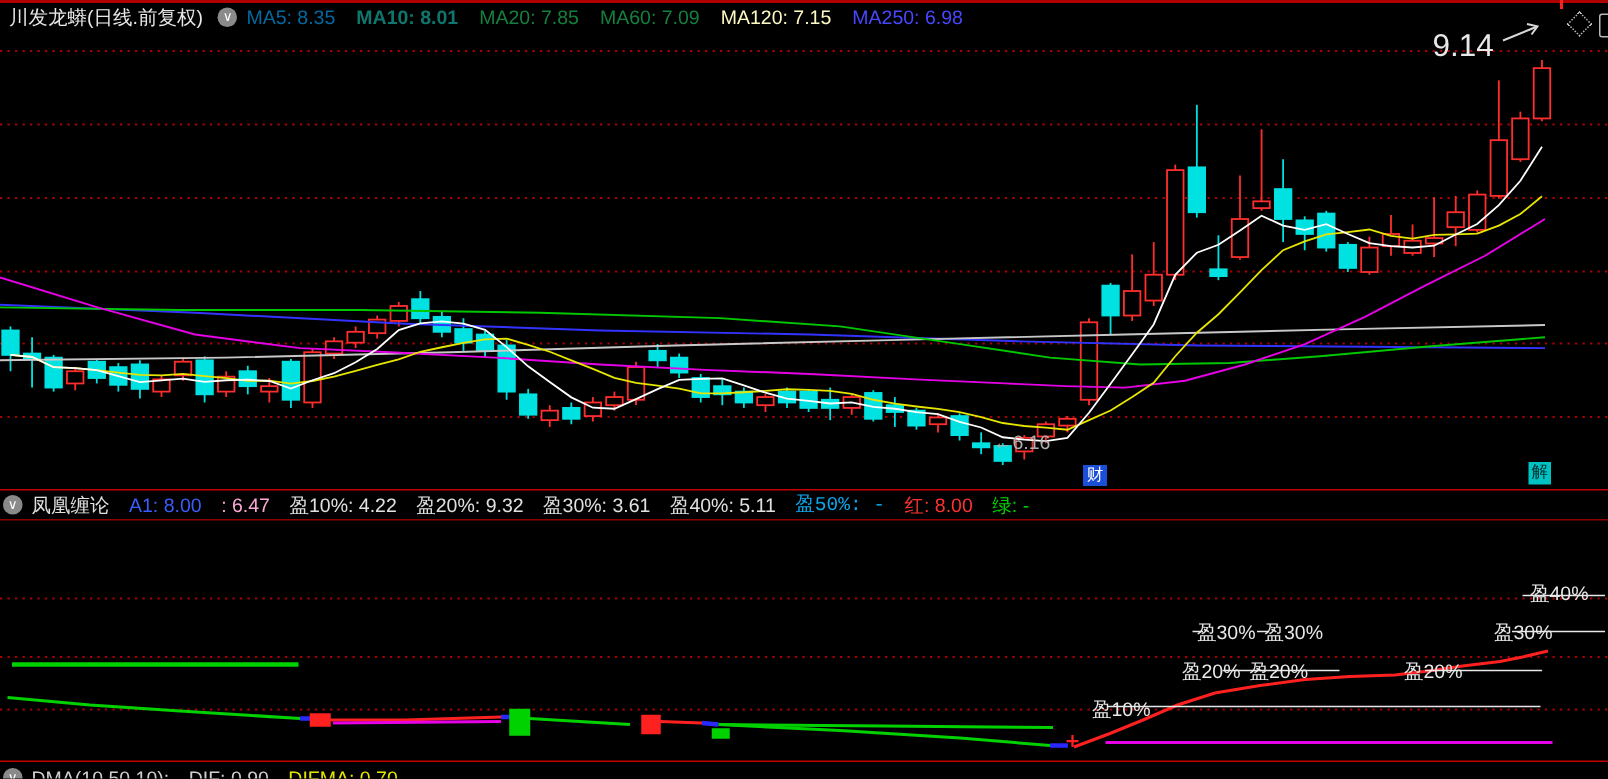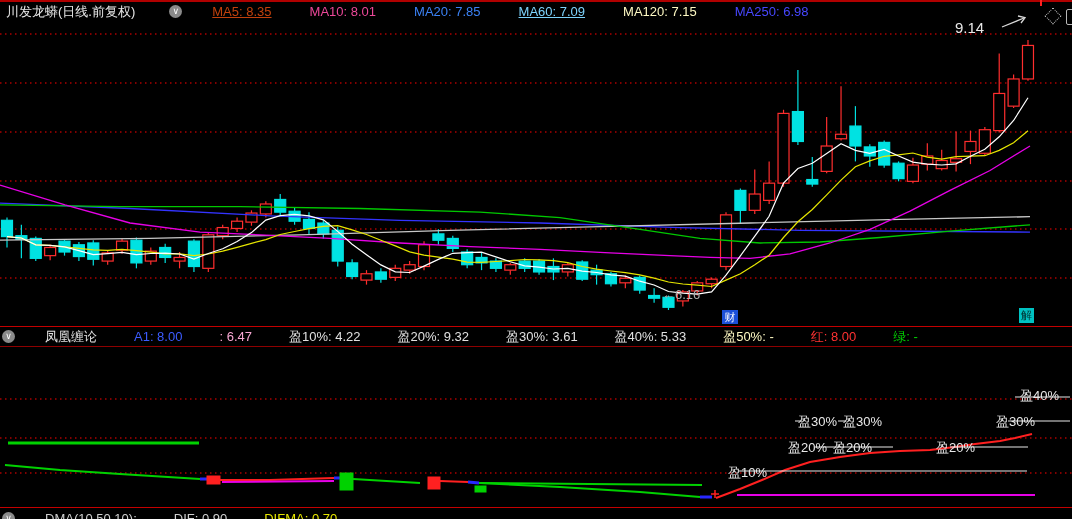--- a/index.html
+++ b/index.html
@@ -1,19 +1,19 @@
 <!DOCTYPE html>
 <html><head>
 <meta charset="utf-8">
 <style>
   html,body{margin:0;padding:0;background:#000;}
   body{position:relative;width:1072px;height:519px;overflow:hidden;
        font-family:"Liberation Sans","DejaVu Sans",sans-serif;}
   .abs{position:absolute;}
-  .row{display:flex;align-items:center;white-space:nowrap;gap:24px;}
+  .row{display:flex;align-items:center;white-space:nowrap;}
   .hline{position:absolute;left:0;width:1072px;height:1px;}
   .t13{font-size:13px;line-height:15px;}
   .icon-circle{display:inline-block;width:13px;height:13px;border-radius:50%;
       background:#8a8a8a;color:#fff;font-size:9px;line-height:12px;text-align:center;
       margin:0 6px;flex:0 0 auto;}
   .ma-item{margin-right:14px;}
   .sh-item{margin-right:13px;}
   .marker-box{position:absolute;font-size:11px;text-align:center;}
   #icon-diamond{position:absolute;left:1047px;top:10px;width:10px;height:10px;
       border:1px dotted #b8b8b8;transform:rotate(45deg);background:transparent;}
@@ -23,24 +23,24 @@
 </style>
 </head>
 <body>
 
 <div class="hline" style="top:0;background:#b00000;height:2px;"></div>
 <div class="abs" style="left:1040px;top:0;width:2px;height:6px;background:#ff2020;"></div>
 
 <div class="abs row t13" style="left:6px;top:4px;">
   <span style="color:#e8e8e8;margin-right:4px;">川发龙蟒(日线.前复权)</span>
   <span class="icon-circle">∨</span>
-  <span class="ma-item" style="color: #c2410c; text-decoration: underline;">MA5: 8.35</span>
-  <span class="ma-item" style="color: #ec4899;">MA10: 8.01</span>
-  <span class="ma-item" style="color: #3b82f6;">MA20: 7.85</span>
-  <span class="ma-item" style="color: #7dd3fc; text-decoration: underline;">MA60: 7.09</span>
+  <span class="ma-item" style="color: #0369a1;">MA5: 8.35</span>
+  <span class="ma-item" style="color: #0f766e; font-weight: bold;">MA10: 8.01</span>
+  <span class="ma-item" style="color: #15803d;">MA20: 7.85</span>
+  <span class="ma-item" style="color: #15803d;">MA60: 7.09</span>
   <span class="ma-item" style="color: #fef9c3;">MA120: 7.15</span>
   <span class="ma-item" style="color: rgb(71, 71, 255);">MA250: 6.98</span>
 </div>
 
 <div id="icon-diamond"></div>
 <div id="icon-square"></div>
 
 <svg id="main-svg" class="abs" style="left:0;top:24px;" width="1072" height="302" viewBox="0 0 1072 302">
     <line x1="0" y1="10" x2="1072" y2="10" stroke="#aa0000" stroke-width="1.4" stroke-dasharray="1.5 3.5"></line>
     <line x1="0" y1="59" x2="1072" y2="59" stroke="#aa0000" stroke-width="1.4" stroke-dasharray="1.5 3.5"></line>
@@ -265,40 +265,40 @@
     <line x1="1027.98" y1="54.959799999999944" x2="1027.98" y2="56.77188000000007" stroke="#ff2e2e" stroke-width="1.2"></line>
     <rect x="1022.48" y="21.436320000000023" width="11" height="33.52347999999992" fill="#000000" stroke="#ff2e2e" stroke-width="1.2"></rect>
     <polyline points="0,179.1 130,184.5 270,191.8 400,196.3 540,199.0 680,203.6 800,206.3 1030,208.1" fill="none" stroke="#3333ff" stroke-width="1.3"></polyline>
     <polyline points="0,216.2 150,214.4 300,210.8 450,206.3 600,202.6 750,199.0 900,195.4 1030,192.7" fill="none" stroke="#c8c8c8" stroke-width="1.3"></polyline>
     <polyline points="0,180.9 120,182.7 240,182.7 360,184.5 480,188.1 560,193.6 640,205.4 700,214.4 760,219.0 820,218.0 880,213.5 950,207.2 1030,200.8" fill="none" stroke="#00c800" stroke-width="1.3"></polyline>
     <polyline points="0,161.0 65,180.9 130,199.0 200,208.1 260,210.8 330,214.4 400,219.0 470,222.6 540,225.3 610,228.9 670,231.6 710,233.4 750,234.4 790,229.8 830,219.0 870,205.4 910,187.2 950,166.4 990,146.5 1030,122.0" fill="none" stroke="#e600e6" stroke-width="1.3"></polyline>
     <polyline points="7.0,212.6 21.4,214.0 35.8,220.8 50.1,221.4 64.5,222.8 78.9,224.4 93.3,225.9 107.7,226.3 122.0,225.3 136.4,226.7 150.8,228.1 165.2,229.9 179.6,229.8 193.9,231.7 208.3,230.0 222.7,227.1 237.1,223.3 251.5,219.3 265.8,215.6 280.2,210.5 294.6,207.5 309.0,204.6 323.4,202.3 337.7,201.7 352.1,205.9 366.5,210.5 380.9,216.3 395.3,221.9 409.6,227.9 424.0,231.2 438.4,233.1 452.8,235.1 467.2,238.2 481.5,238.3 495.9,237.5 510.3,236.6 524.7,235.5 539.1,235.9 553.4,236.6 567.8,238.6 582.2,242.5 596.6,245.1 611.0,247.0 625.3,248.6 639.7,250.8 654.1,254.1 668.5,258.0 682.9,260.0 697.2,261.1 711.6,262.5 726.0,256.1 740.4,249.7 754.8,240.7 769.1,231.2 783.5,213.5 797.9,197.8 812.3,185.5 826.7,170.9 841.0,156.1 855.4,142.8 869.8,136.9 884.2,132.3 898.6,130.8 912.9,129.0 927.3,133.2 941.7,135.1 956.1,132.6 970.5,132.2 984.8,131.7 999.2,126.4 1013.6,118.7 1028.0,106.8" fill="none" stroke="#e6e600" stroke-width="1.2"></polyline>
     <polyline points="7.0,212.6 21.4,214.0 35.8,220.8 50.1,221.4 64.5,222.8 78.9,226.7 93.3,230.7 107.7,229.6 122.0,228.4 136.4,230.6 150.8,229.5 165.2,229.1 179.6,230.0 193.9,235.1 208.3,229.5 222.7,224.8 237.1,217.5 251.5,208.6 265.8,196.1 280.2,191.6 294.6,190.3 309.0,191.8 323.4,195.9 337.7,207.4 352.1,220.2 366.5,230.7 380.9,240.9 395.3,247.8 409.6,248.5 424.0,242.1 438.4,235.4 452.8,229.3 467.2,228.6 481.5,228.2 495.9,232.9 510.3,237.8 524.7,241.8 539.1,243.2 553.4,245.0 567.8,244.3 582.2,247.2 596.6,248.5 611.0,250.8 625.3,252.1 639.7,257.2 654.1,261.0 668.5,267.5 682.9,269.1 697.2,270.1 711.6,267.9 726.0,251.2 740.4,231.8 754.8,212.2 769.1,192.3 783.5,159.2 797.9,144.5 812.3,139.2 826.7,129.6 841.0,119.8 855.4,126.4 869.8,129.3 884.2,125.4 898.6,132.0 912.9,138.1 927.3,140.1 941.7,141.0 956.1,139.8 970.5,132.3 984.8,125.3 999.2,112.8 1013.6,96.5 1028.0,73.8" fill="none" stroke="#ffffff" stroke-width="1.2"></polyline>
   </svg>
 
-<div class="abs" style="left:955px;top:19px;color:#e8e8e8;font-size:15px;">9.14</div>
+<div class="abs" style="left:955px;top:19px;color:#e8e8e8;font-size:21px;">9.14</div>
 <svg class="abs" style="left:999px;top:13px;" width="32" height="18">
   <line x1="3" y1="14" x2="25" y2="5" stroke="#d8d8d8" stroke-width="1.3"></line>
   <polyline points="19,3 26,4.6 22,10" fill="none" stroke="#d8d8d8" stroke-width="1.3"></polyline>
 </svg>
 <div class="abs" style="left:662px;top:287px;color:#b0b0b0;font-size:13px;">←6.16</div>
 <div class="marker-box" style="left: 722px; top: 310px; width: 16px; height: 14px; line-height: 14px; background: rgb(27, 79, 216); color: rgb(255, 255, 255);" id="marker-cai"><span>财</span></div>
 <div class="marker-box" style="left: 1019px; top: 308px; width: 15px; height: 15px; line-height: 15px; background: rgb(0, 194, 194); color: rgb(0, 48, 48);" id="marker-jie"><span>解</span></div>
 
 <div class="hline" style="top:326px;background:#c40000;"></div>
 <div class="abs row t13" style="left:2px;top:329px;">
   <span class="icon-circle" style="margin-left:0;">∨</span>
   <span class="sh-item" style="color: rgb(224, 224, 224);">凤凰缠论</span>
   <span class="sh-item" style="color: rgb(60, 92, 255);">A1: 8.00</span>
   <span class="sh-item" style="color: #f9a8d4;">: 6.47</span>
   <span class="sh-item" style="color: rgb(224, 224, 224);">盈10%: 4.22</span>
   <span class="sh-item" style="color: rgb(224, 224, 224);">盈20%: 9.32</span>
   <span class="sh-item" style="color: rgb(224, 224, 224);">盈30%: 3.61</span>
-  <span class="sh-item" style="color: rgb(224, 224, 224);">盈40%: 5.33</span>
-  <span class="sh-item" style="color: #fef9c3;">盈50%: -</span>
+  <span class="sh-item" style="color: rgb(224, 224, 224);">盈40%: 5.11</span>
+  <span class="sh-item" style="color: #0ea5e9; font-family: Liberation Mono, monospace;">盈50%: -</span>
   <span class="sh-item" style="color: rgb(255, 50, 50);">红: 8.00</span>
   <span class="sh-item" style="color: rgb(0, 210, 0);">绿: -</span>
 </div>
 <div class="hline" style="top:346px;background:#8e0000;"></div>
 
 <svg id="sub-svg" class="abs" style="left:0;top:347px;" width="1072" height="160" viewBox="0 0 1072 160">
     <line x1="0" y1="52" x2="1072" y2="52" stroke="#aa0000" stroke-width="1.4" stroke-dasharray="1.5 3.5"></line>
     <line x1="0" y1="91" x2="1072" y2="91" stroke="#aa0000" stroke-width="1.4" stroke-dasharray="1.5 3.5"></line>
     <line x1="0" y1="126" x2="1072" y2="126" stroke="#aa0000" stroke-width="1.4" stroke-dasharray="1.5 3.5"></line>
     <line x1="8" y1="96" x2="199" y2="96" stroke="#00d200" stroke-width="3"></line>

